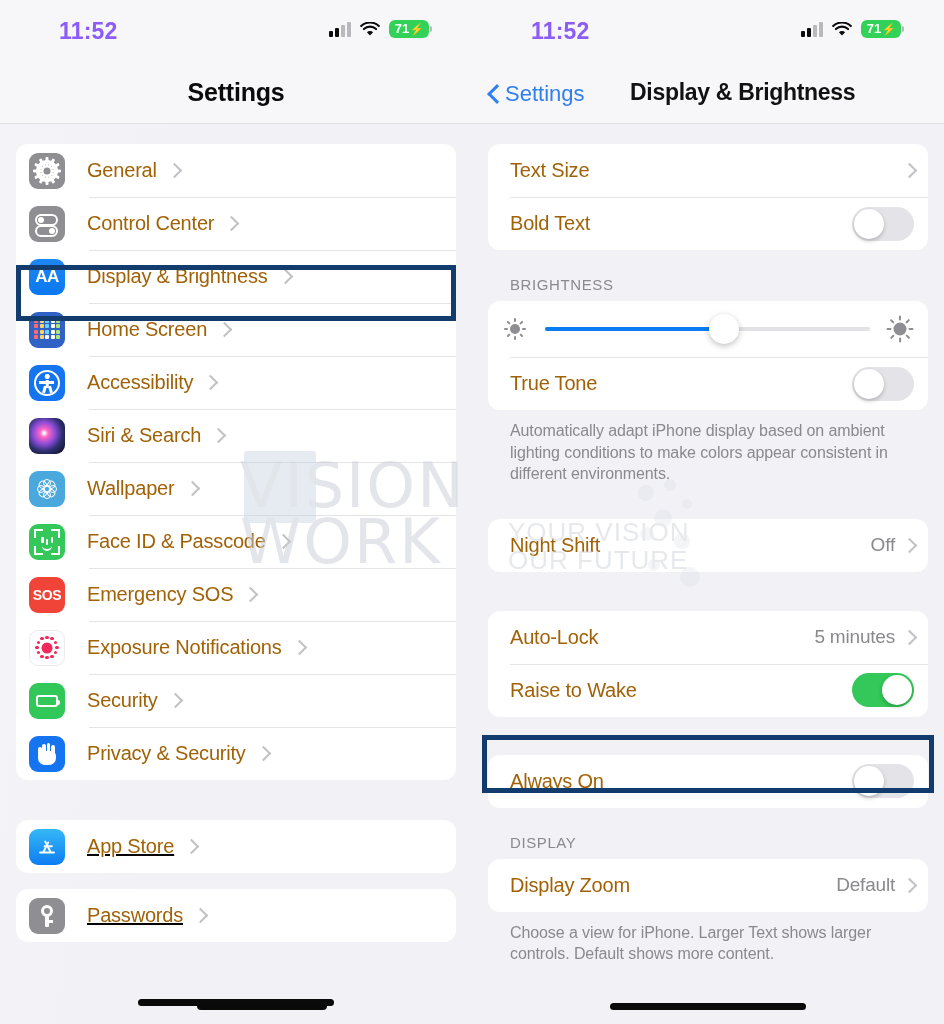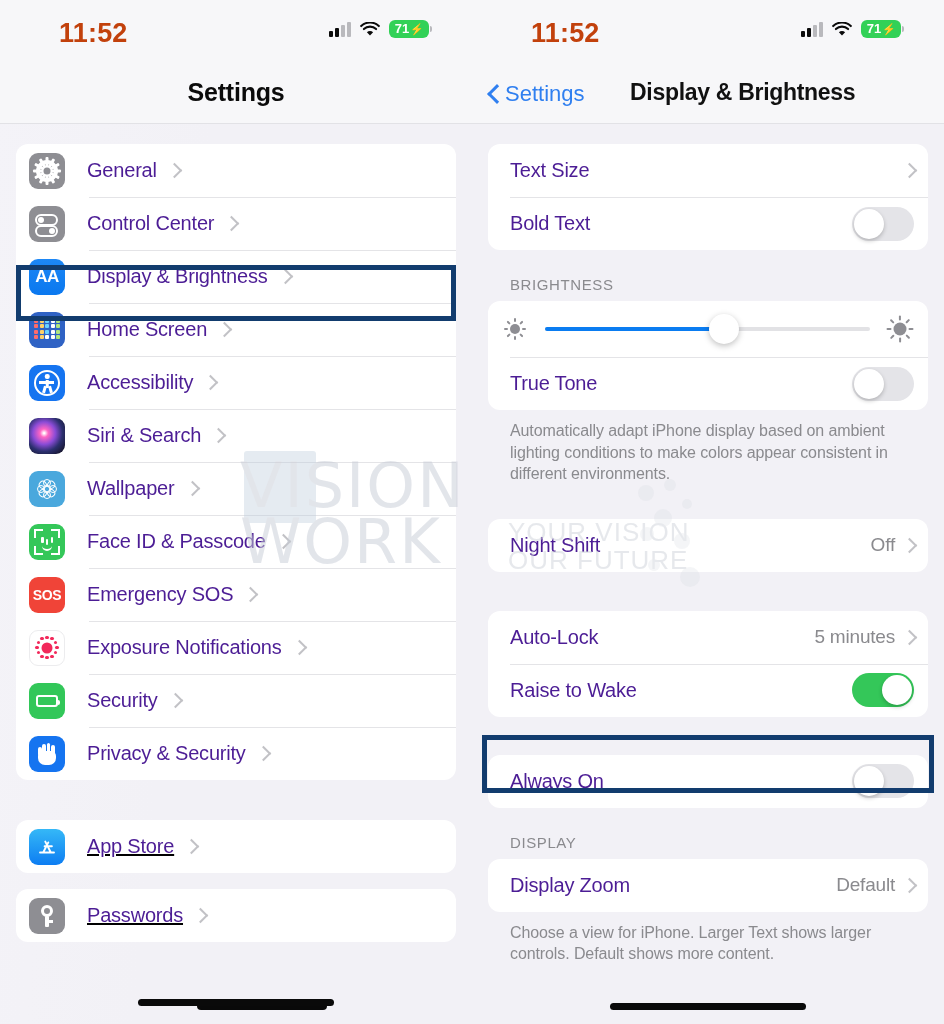--- a/index.html
+++ b/index.html
@@ -25,22 +25,22 @@
 
   
   .statusbar {
     height: 62px;
     position: relative;
     background: #f7f7f9;
   }
   .status-time {
     position: absolute;
     left: 59px; top: 18px;
-    font-size: 27px; font-weight: 700;
-    color: #c2410c;
+    font-size: 23px; font-weight: 700;
+    color: #8b5cf6;
     letter-spacing: .2px;
   }
   .status-right {
     position: absolute;
     right: 43px; top: 20px;
     display: flex; align-items: center; gap: 9px;
   }
   .cell-bars { display: flex; align-items: flex-end; gap: 2px; height: 15px; }
   .cell-bars i { width: 4px; border-radius: 1px; background: #0b0b0b; display: block; }
   .cell-bars i:nth-child(1) { height: 6px; }
@@ -119,21 +119,21 @@
   }
   .row.norule + .row::before, .row.noicon + .row.noicon::before { left: 22px; }
   .app-icon {
     width: 36px; height: 36px; border-radius: 9px;
     flex: 0 0 36px;
     display: flex; align-items: center; justify-content: center;
     position: relative; overflow: hidden;
   }
   .row-label {
     margin-left: 22px;
-    font-size: 20px; color: #4c1d95;
+    font-size: 20px; color: #a16207;
     letter-spacing: -.2px;
     white-space: nowrap;
   }
   .row.noicon .row-label { margin-left: 9px; }
   .row-value {
     margin-left: auto;
     font-size: 19px; color: #8a8a8e;
     letter-spacing: -.2px;
   }
   .chev {

